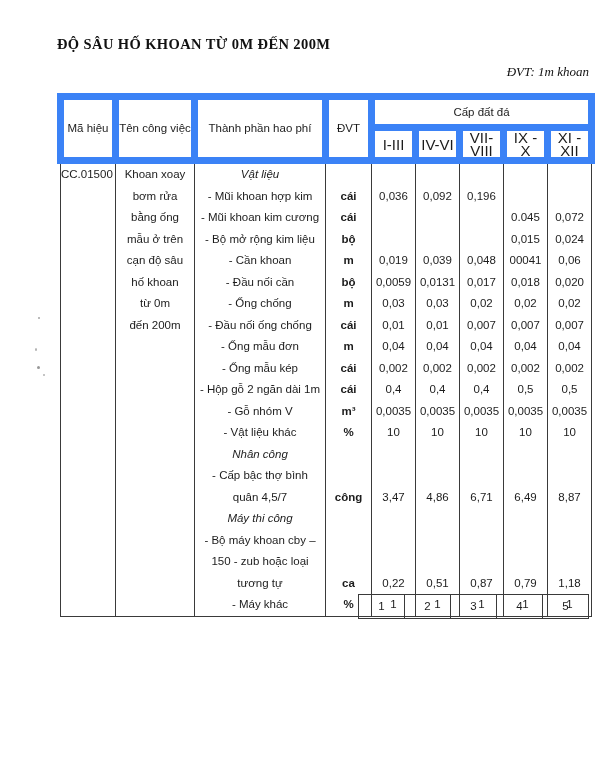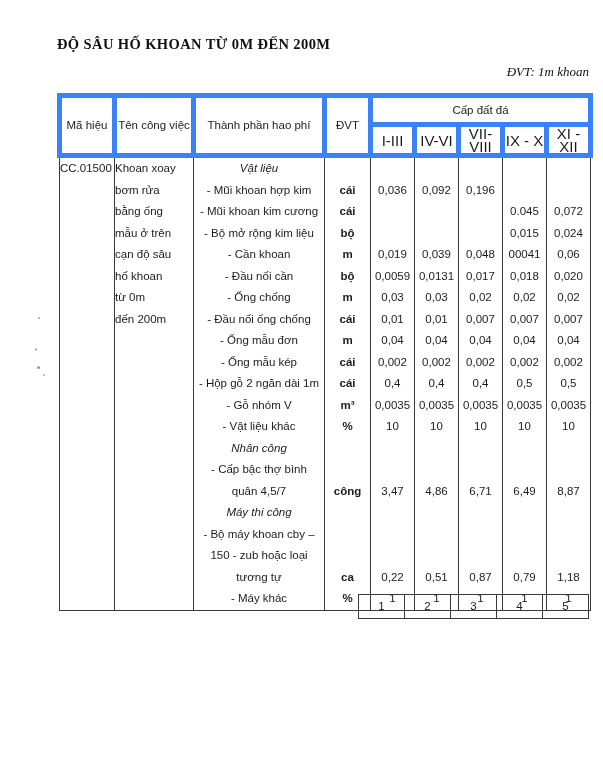--- a/index.html
+++ b/index.html
@@ -19,33 +19,33 @@
     position:absolute; right:14px; top:64px;
     font-family:"Liberation Serif", serif; font-style:italic;
     font-size:13px; color:#111;
   }
 
   table.cost-table {
     position:absolute; left:57px; top:93px; width:531px;
     border-collapse:collapse; table-layout:fixed;
   }
   .cost-table th {
-    border:5px solid #3b82f6; font-weight:normal;
+    border:7px solid #3b82f6; font-weight:normal;
     font-size:11.5px; text-align:center; padding:0; color:#1c1c1c;
     height:24px; line-height:13px;
   }
   .cost-table thead th.grade { font-size:15px; }
   .cost-table tbody td {
     border-left:1px solid #3a3a3a; border-right:1px solid #3a3a3a;
     border-top:none; border-bottom:none;
     font-size:11.5px; line-height:21.5px; padding:0;
   }
   .cost-table tbody tr.last td { border-bottom:1.5px solid #3a3a3a; }
   td.c-ma  { text-align:left; padding-left:1px; vertical-align:top; font-size:11px; }
-  td.c-ten { vertical-align:top; }
+  td.c-ten { text-align:center; vertical-align:top; }
   td.c-tp  { text-align:center; padding-left:4px; white-space:pre-line; vertical-align:top; }
   td.c-dvt { text-align:center; vertical-align:bottom;font-weight:bold; }
   td.c-val { text-align:center; vertical-align:bottom; }
   td.italic { font-style:italic; }
 
   .footer-strip { position:absolute; left:358px; top:594px; display:flex; }
   .footer-cell {
     width:45px; height:23px; margin-left:-1px;
     border:1px solid #3a3a3a; border-top:1px solid #3a3a3a;
     text-align:center; line-height:23px; font-size:11.5px;

